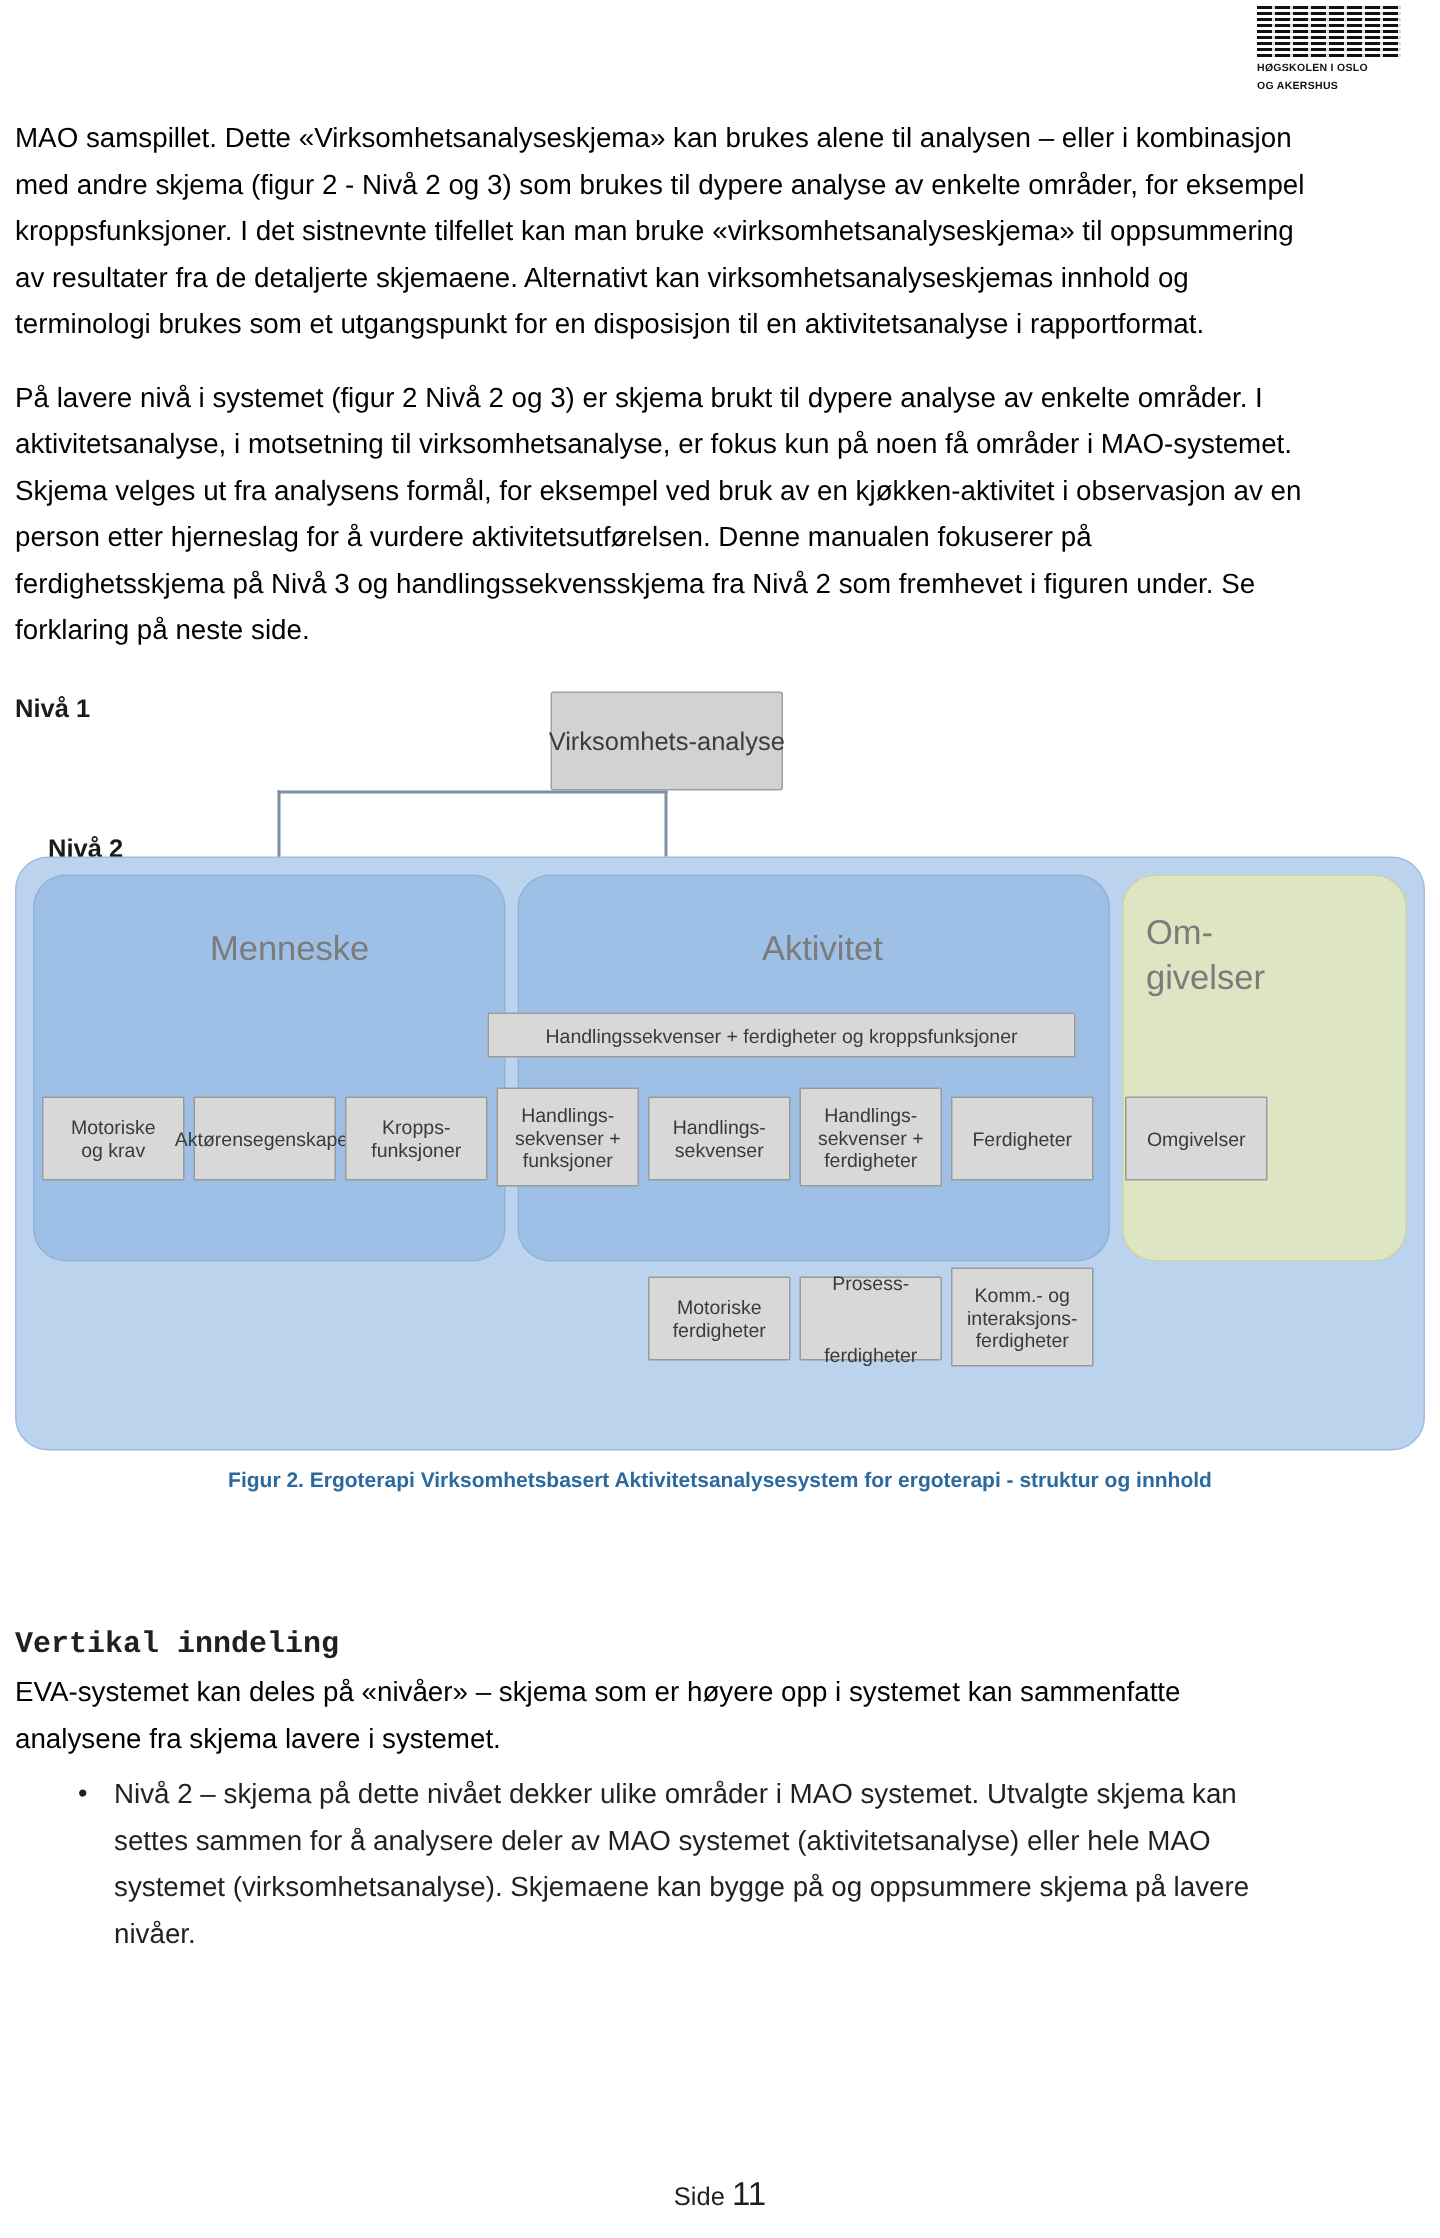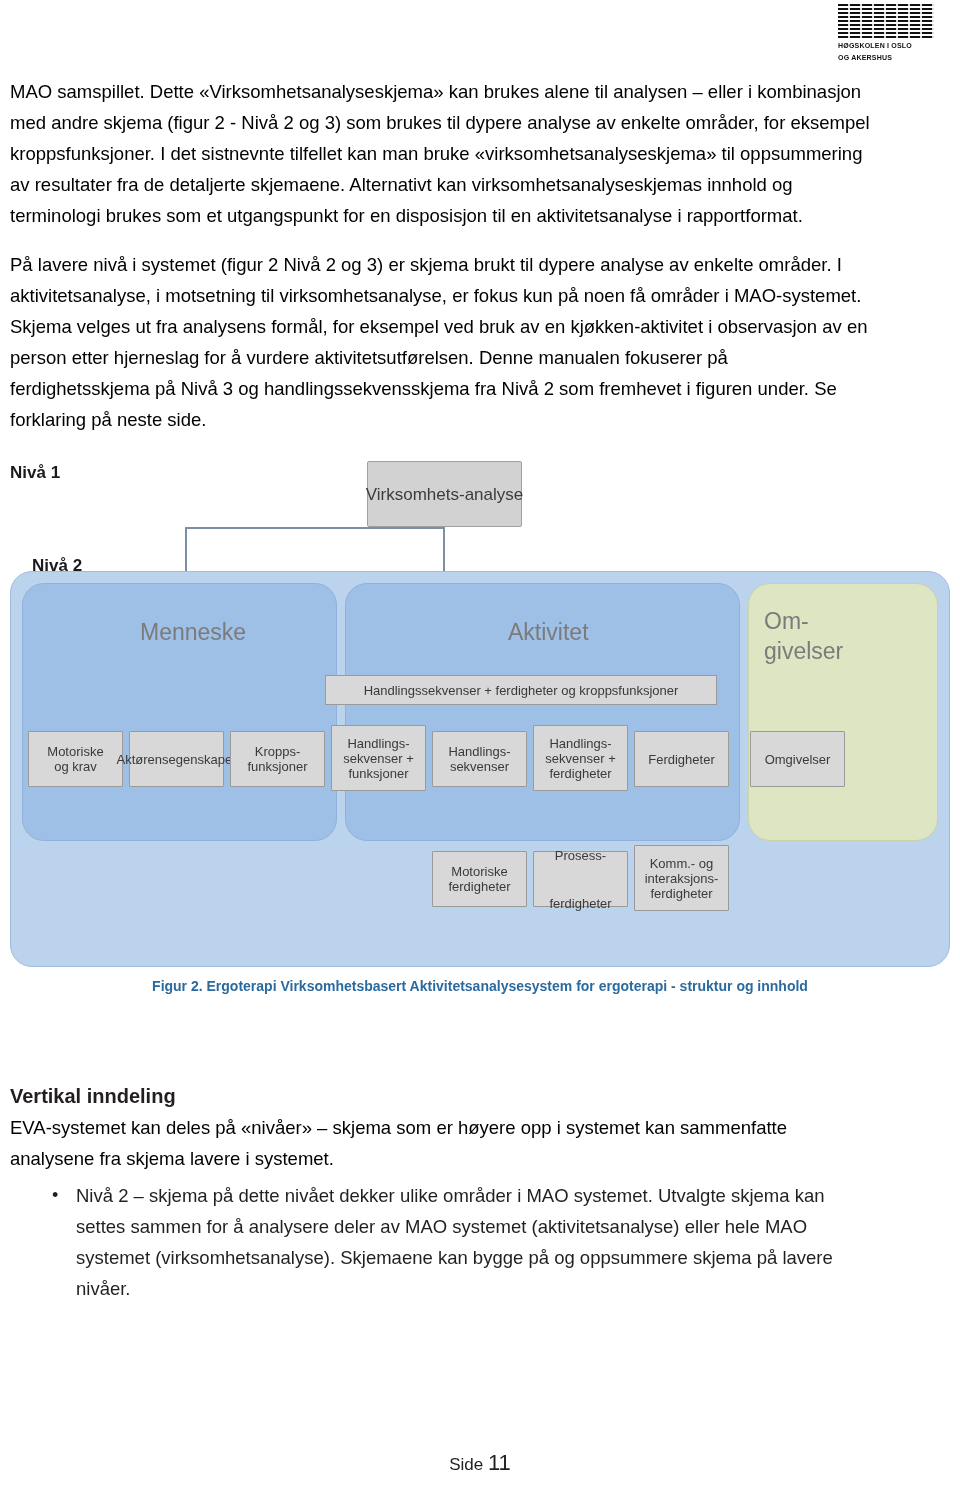--- a/index.html
+++ b/index.html
@@ -204,20 +204,21 @@
     left: 0;
     top: 1085px;
     width: 960px;
   }
   .heading {
     font-size: 20px;
     font-weight: bold;
     color: #231f20;
     padding: 0 52px 0 10px;
     margin: 0 0 4px 0;
+    font-family: Liberation Mono, monospace;
   }
   .lower .para {
     margin-bottom: 6px;
   }
   ul.bullets {
     margin: 4px 0 0 0;
     padding: 0 90px 0 60px;
     list-style: none;
   }
   ul.bullets li {

